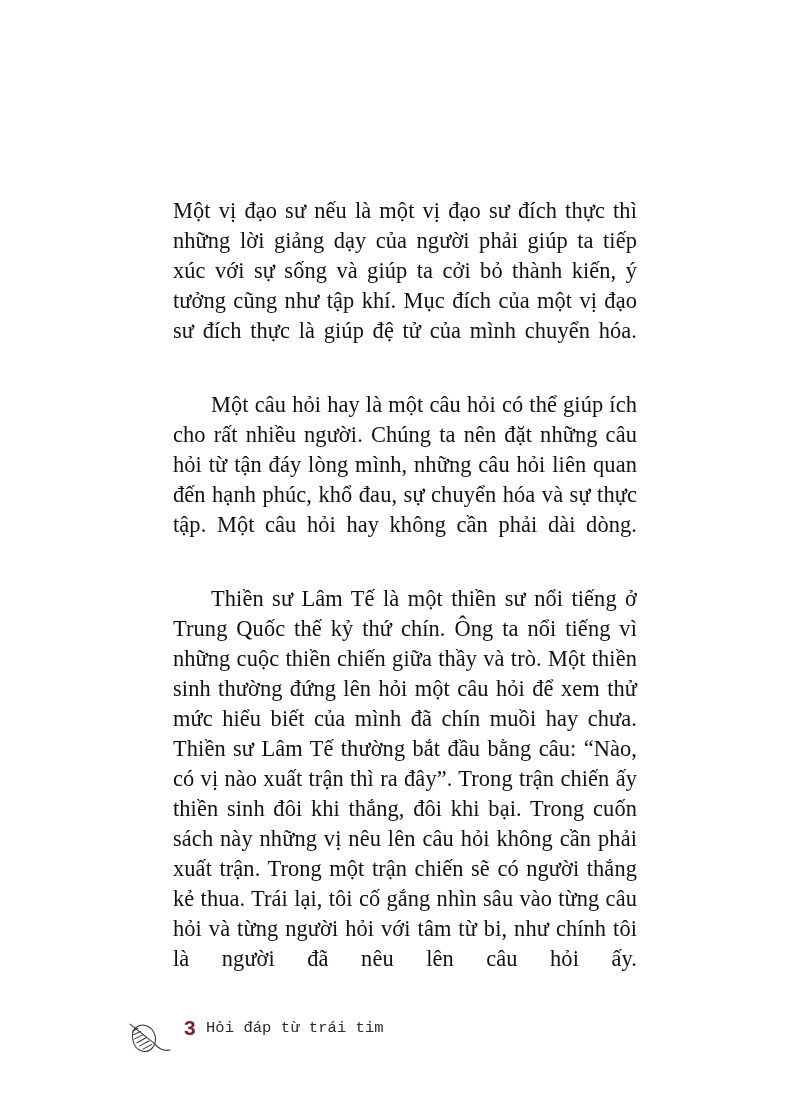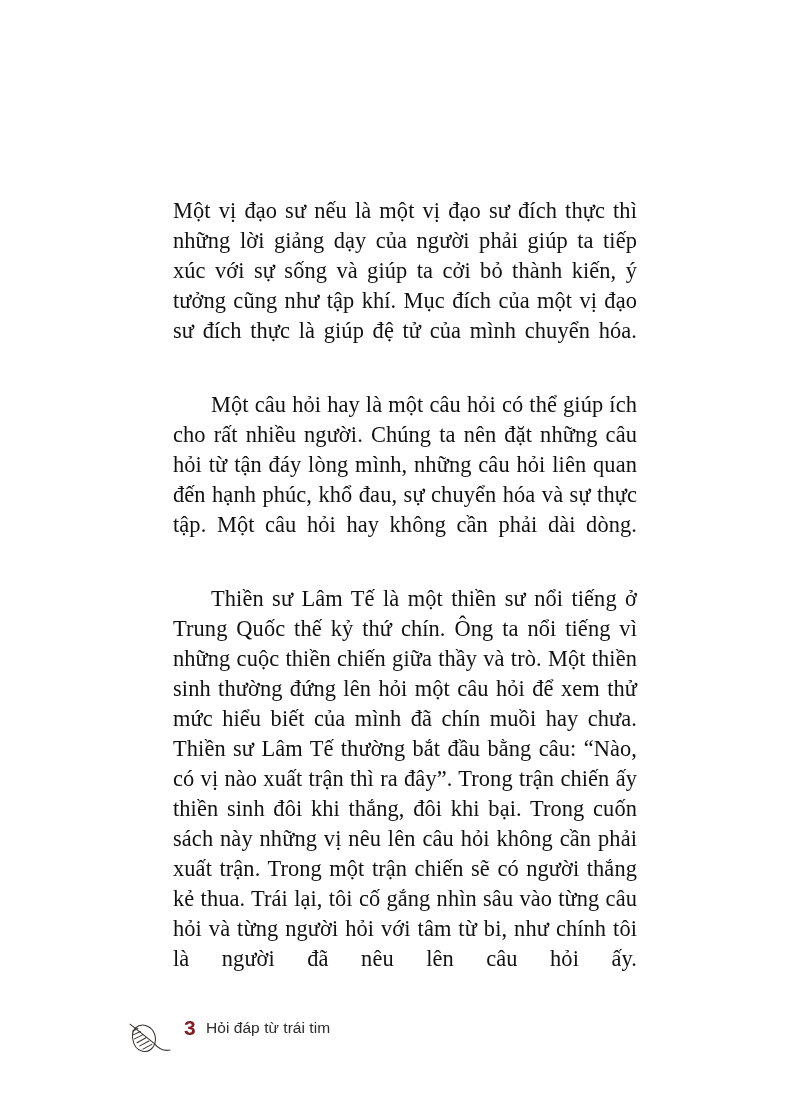--- a/index.html
+++ b/index.html
@@ -89,21 +89,21 @@
     font-size: 21px;
     line-height: 26px;
     color: #7b2127;
     letter-spacing: 0.3px;
   }
 
   .footer-title {
     position: absolute;
     left: 88px;
     top: 11px;
-    font-family: Liberation Sans, sans-serif;
+    font-family: Liberation Mono, monospace;
     font-size: 15.5px;
     line-height: 22px;
     color: #2b2b2b;
     letter-spacing: 0.05px;
     white-space: nowrap;
   }
 </style>
 </head>
 <body>
 

